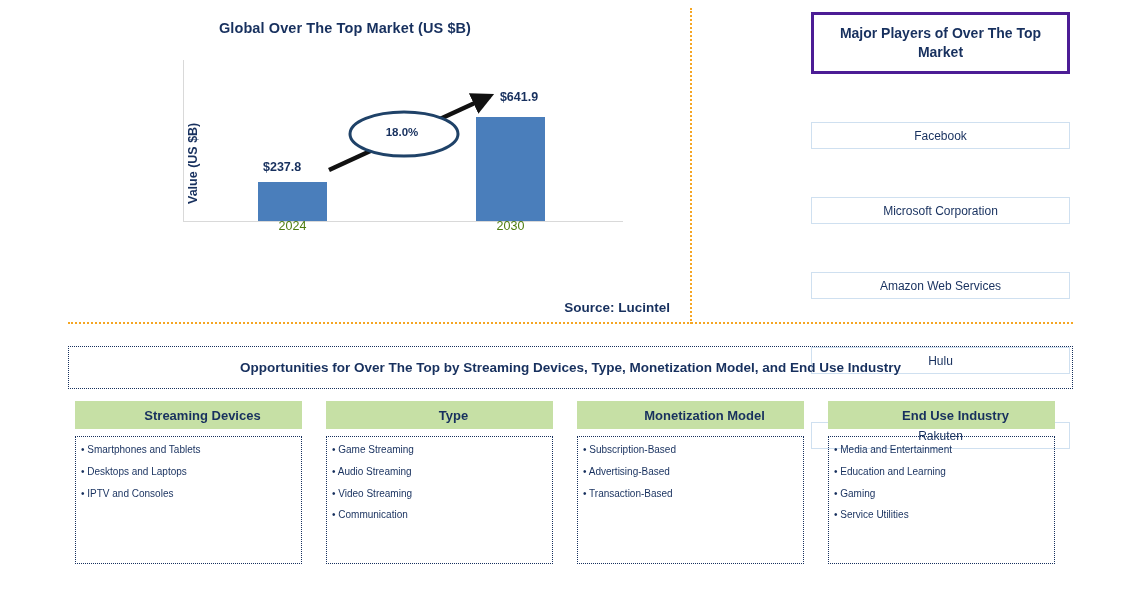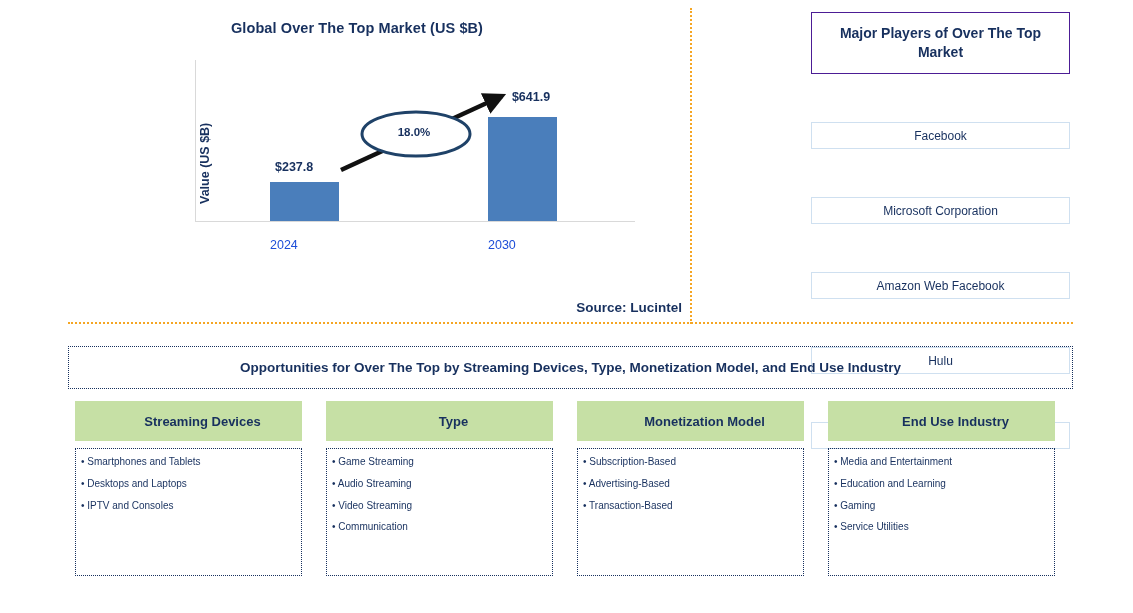--- a/index.html
+++ b/index.html
@@ -39,21 +39,20 @@
     border-top: 2px dotted #f5a623;
   }
 
   
   .chart-panel {
     position: absolute;
     left: 0;
     top: 0;
     width: 690px;
     height: 322px;
-    margin-left: 12px;
   }
   .chart-title {
     position: absolute;
     left: 0;
     top: 20px;
     width: 690px;
     text-align: center;
     font-size: 14.5px;
     font-weight: bold;
     color: #17305e;
@@ -118,24 +117,24 @@
     width: 60px;
   }
   .value-2030 {
     left: 488px;
     top: 90px;
     width: 62px;
     text-align: center;
   }
   .tick-label {
     position: absolute;
-    top: 238px;
+    top: 219px;
     font-size: 12.5px;
-    color: #1d4ed8;
-    text-align: left;
+    color: #4d7c0f;
+    text-align: center;
     white-space: nowrap;
   }
   .tick-2024 { left: 258px; width: 69px; }
   .tick-2030 { left: 476px; width: 69px; }
 
   .cagr-svg {
     position: absolute;
     left: 183px;
     top: 60px;
     width: 440px;
@@ -168,21 +167,21 @@
   .players-panel {
     position: absolute;
     left: 811px;
     top: 12px;
     width: 259px;
   }
   .players-header {
     box-sizing: border-box;
     width: 259px;
     height: 62px;
-    border: 1px solid #4c1d95;
+    border: 3px solid #4c1d95;
     display: flex;
     align-items: center;
     justify-content: center;
     text-align: center;
     font-size: 14px;
     font-weight: bold;
     color: #17305e;
     line-height: 1.35;
     padding: 0 18px;
     margin-bottom: 14px;
@@ -225,21 +224,21 @@
     display: flex;
     gap: 24px;
   }
   .opp-col {
     width: 235px;
     display: flex;
     flex-direction: column;
   }
   .opp-col-header {
     box-sizing: border-box;
-    height: 40px;
+    height: 28px;
     background: #c6e0a5;
     display: flex;
     align-items: center;
     justify-content: center;
     font-size: 13px;
     font-weight: bold;
     color: #17305e;
     margin-bottom: 7px;
     padding-left: 28px;
   }
@@ -301,21 +300,21 @@
   <div class="players-panel">
     <div class="players-header">Major Players of Over The Top Market</div>
 
     <div class="player-item">
       <span>Facebook</span>
     </div>
     <div class="player-item">
       <span>Microsoft Corporation</span>
     </div>
     <div class="player-item">
-      <span>Amazon Web Facebook</span>
+      <span>Amazon Web Services</span>
     </div>
     <div class="player-item">
       <span>Hulu</span>
     </div>
     <div class="player-item">
       <span>Rakuten</span>
     </div>
   </div>
 
   <div class="opp-title">Opportunities for Over The Top by Streaming Devices, Type, Monetization Model, and End Use Industry</div>

